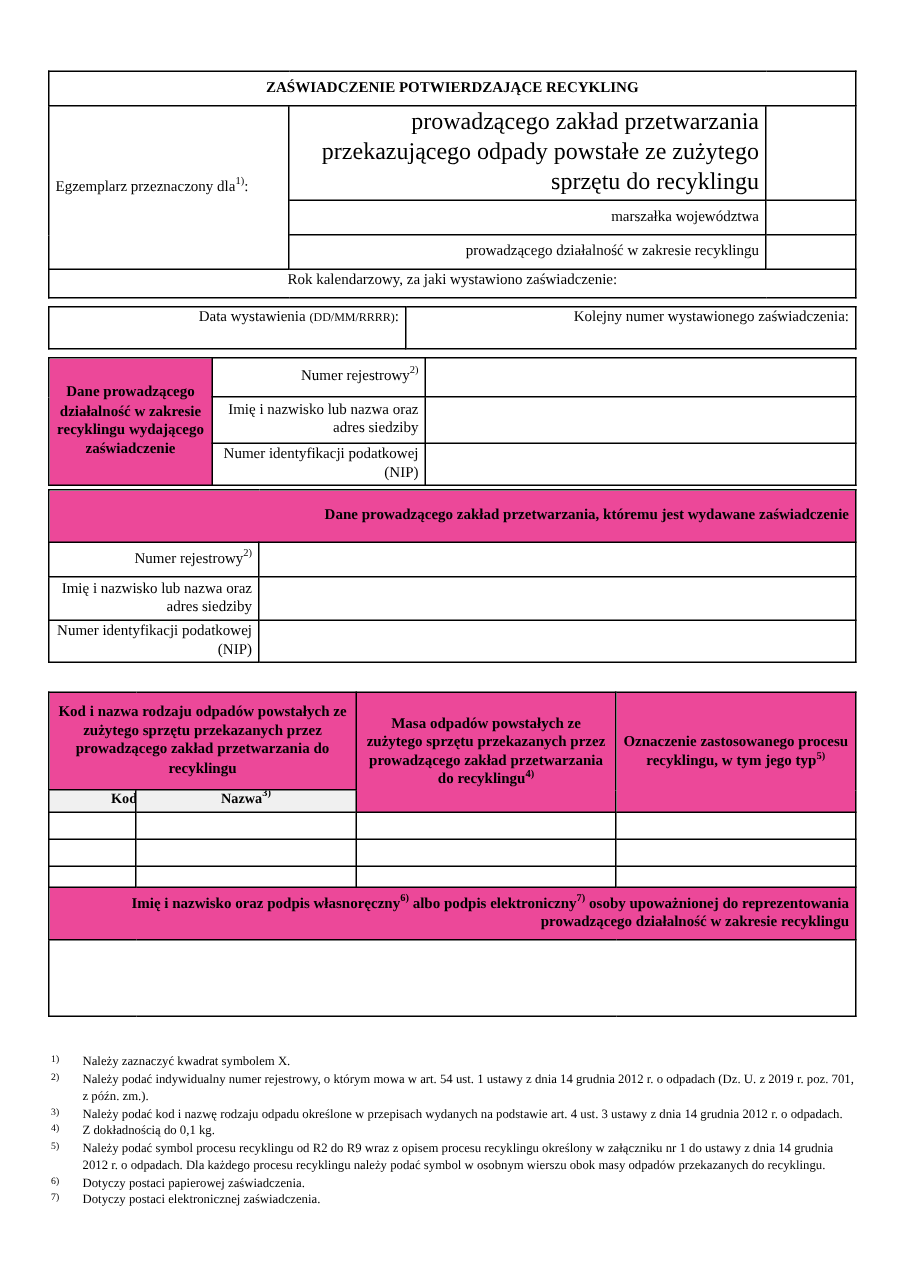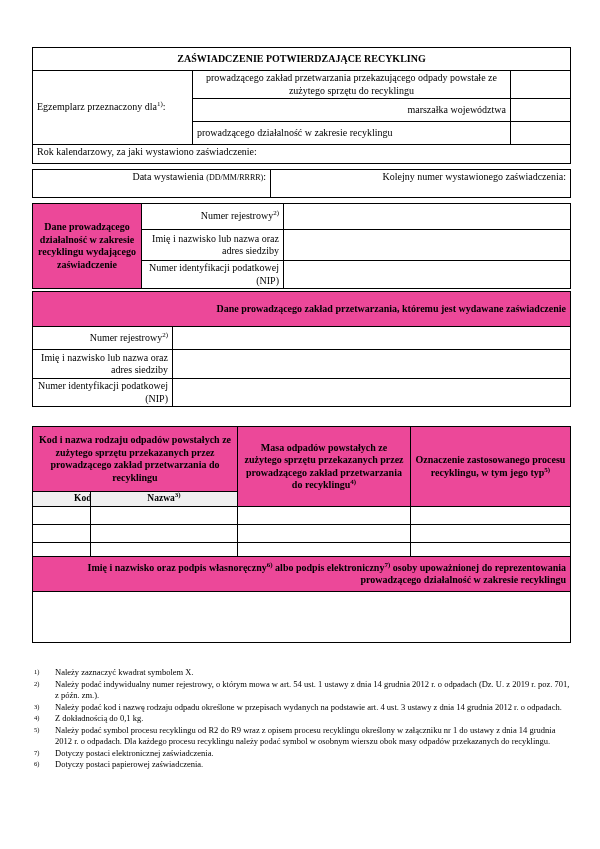--- a/index.html
+++ b/index.html
@@ -57,33 +57,33 @@
           <col style="width:60px">
         </colgroup>
       <tbody>
           <tr>
         <td colspan="3">ZAŚWIADCZENIE POTWIERDZAJĄCE RECYKLING</td>
       </tr>
       <tr style="font-size:10px; font-weight:normal; text-align:left;">
         <td rowspan="3" style="font-size:10px; font-weight:normal; text-align:left;">
           <span>Egzemplarz przeznaczony dla</span><sup>1)</sup><span>:</span>
         </td>
-        <td style="height:28px; font-size:10px; font-weight:normal; text-align:center;">prowadzącego zakład przetwarzania przekazującego odpady powstałe ze zużytego sprzętu do recyklingu</td>
+        <td style="height:28px; font-size:16px; font-weight:normal; text-align:right;">prowadzącego zakład przetwarzania przekazującego odpady powstałe ze zużytego sprzętu do recyklingu</td>
         <td></td>
       </tr>
       <tr>
         <td style="height:16px; font-size:10px; font-weight:normal; text-align:right;">marszałka województwa</td>
         <td></td>
       </tr>
       <tr>
-        <td style="height:15px; font-size:10px; font-weight:normal; text-align:left;">prowadzącego działalność w zakresie recyklingu</td>
-        <td></td>
-      </tr>
-      <tr>
-        <td colspan="3" class="vtop" style="height:19px; font-size:10px; font-weight:normal; text-align:left;">
+        <td style="height:15px; font-size:10px; font-weight:normal; text-align:right;">prowadzącego działalność w zakresie recyklingu</td>
+        <td></td>
+      </tr>
+      <tr>
+        <td colspan="3" class="vtop" style="height:19px; font-size:10px; font-weight:normal; text-align:center;">
           <span>Rok kalendarzowy, za jaki wystawiono zaświadczenie:</span>
           <span></span>
         </td>
       </tr>
     </tbody>
       </table>
 
     <table class="t2">
       <colgroup>
           <col style="width:238px">
@@ -211,23 +211,23 @@
       </div>
       <div class="fn-item">
         <span class="fn-num">4)</span>
         <span class="fn-text">Z dokładnością do 0,1 kg.</span>
       </div>
       <div class="fn-item">
         <span class="fn-num">5)</span>
         <span class="fn-text">Należy podać symbol procesu recyklingu od R2 do R9 wraz z opisem procesu recyklingu określony w załączniku nr 1 do ustawy z dnia 14 grudnia 2012 r. o odpadach. Dla każdego procesu recyklingu należy podać symbol w osobnym wierszu obok masy odpadów przekazanych do recyklingu.</span>
       </div>
       <div class="fn-item">
+        <span class="fn-num">6)</span>
+        <span class="fn-text">Dotyczy postaci papierowej zaświadczenia.</span>
+      </div>
+      <div class="fn-item">
         <span class="fn-num">7)</span>
         <span class="fn-text">Dotyczy postaci elektronicznej zaświadczenia.</span>
       </div>
-      <div class="fn-item">
-        <span class="fn-num">6)</span>
-        <span class="fn-text">Dotyczy postaci papierowej zaświadczenia.</span>
-      </div>
     </div>
 
   </div>
 </div>
 
 </body></html>

